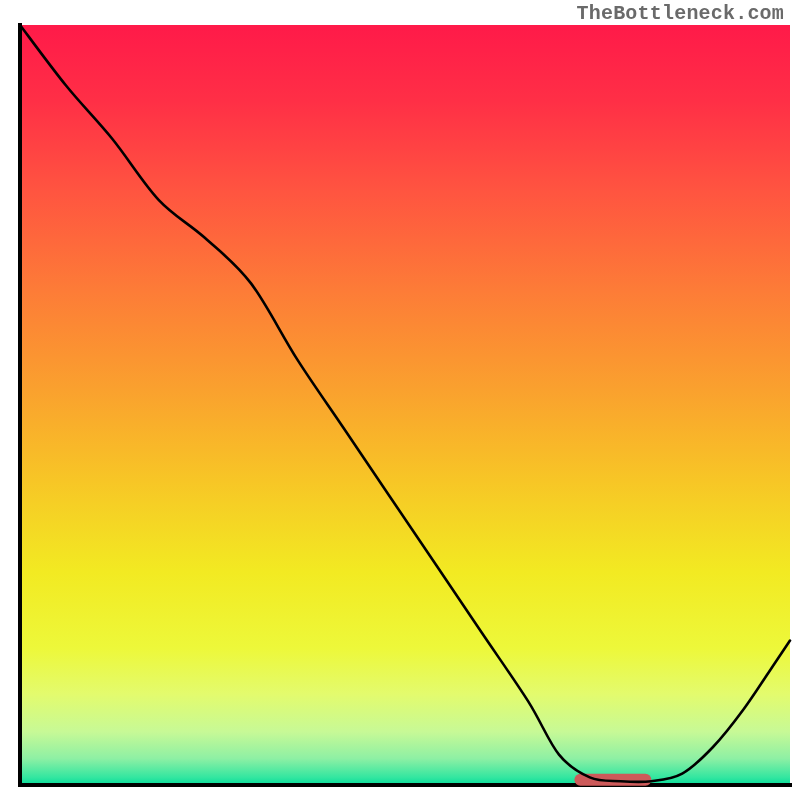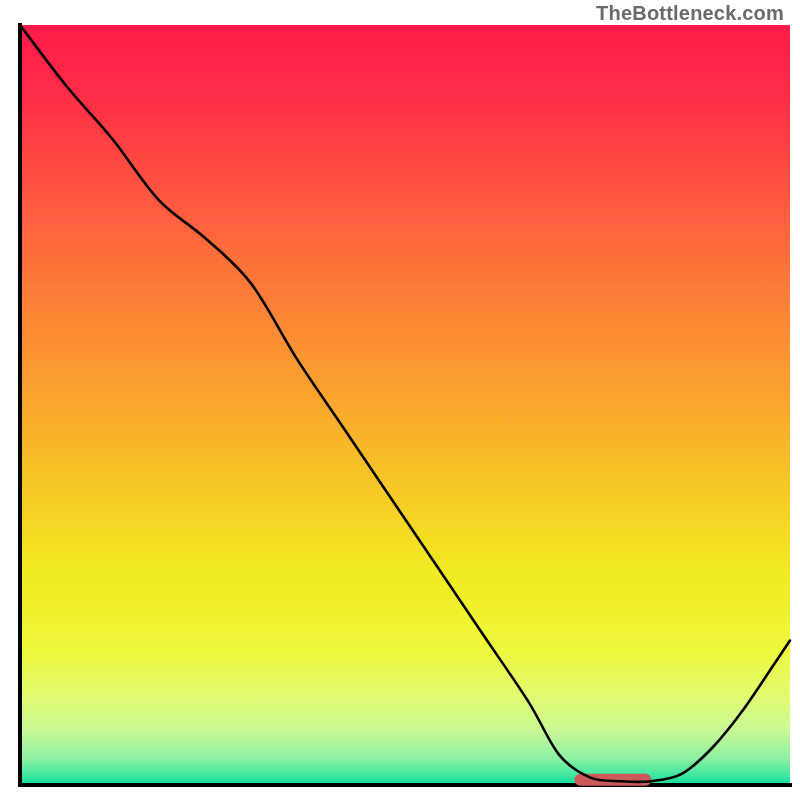--- a/index.html
+++ b/index.html
@@ -8,20 +8,21 @@
     width: 800px;
     height: 800px;
     background: #ffffff;
     font-family: Arial, Helvetica, sans-serif;
     overflow: hidden;
   }
   .stage {
     position: relative;
     width: 792px;
     height: 800px;
+    font-family: Liberation Mono, monospace;
   }
   .watermark {
     position: absolute;
     top: 2px;
     right: 8px;
     font-size: 20px;
     font-weight: 600;
     color: #6a6a6a;
     letter-spacing: 0.2px;
     text-align: right;

